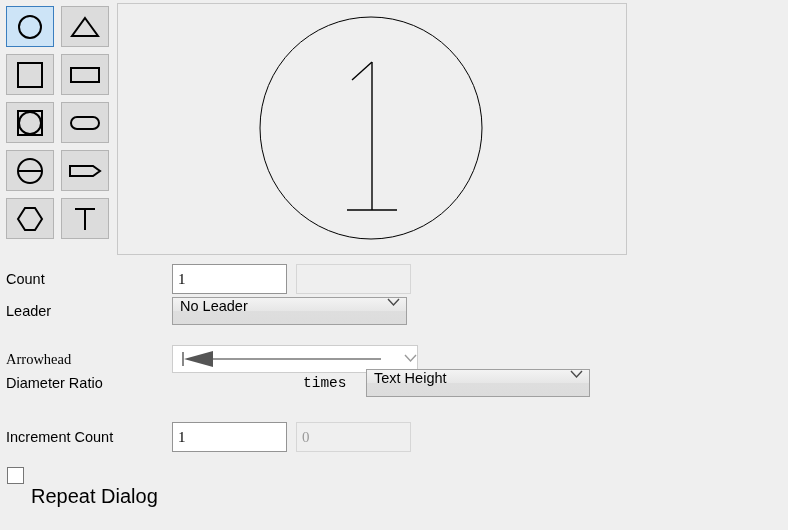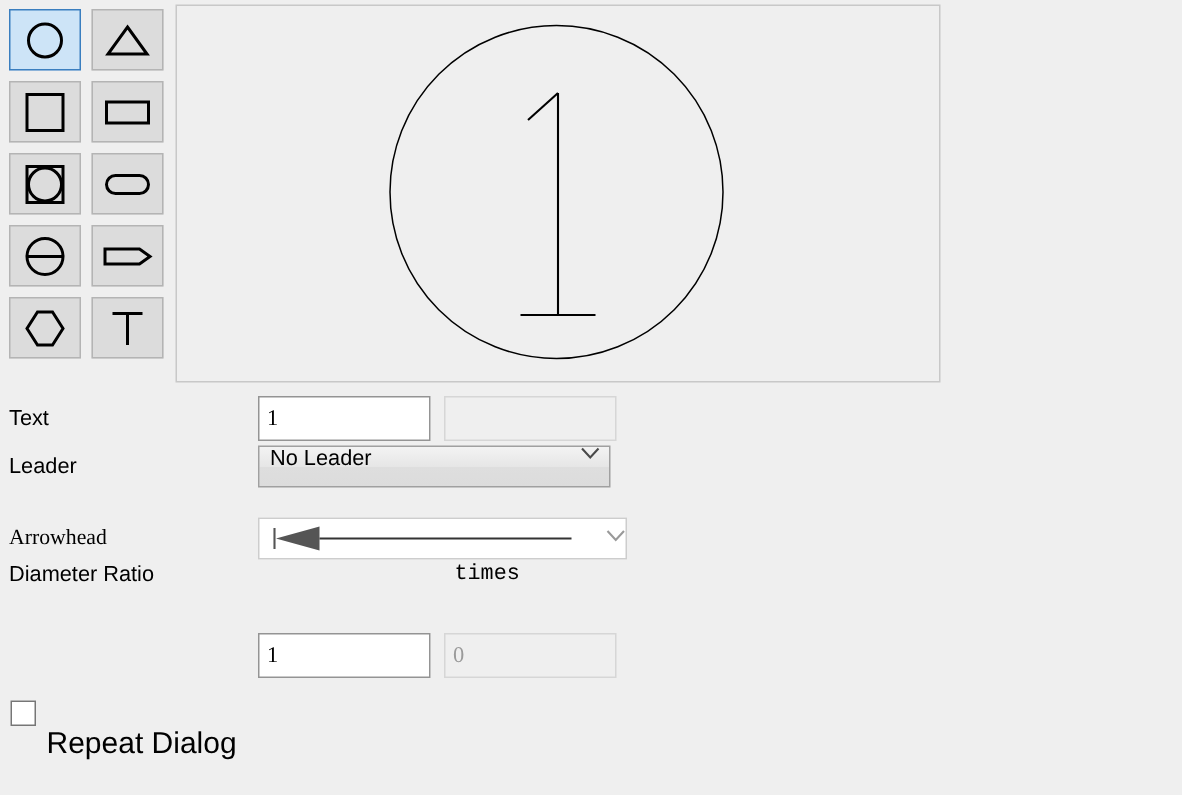--- a/index.html
+++ b/index.html
@@ -294,21 +294,21 @@
       <line x1="254" y1="58" x2="254" y2="206"></line>
       <line x1="254" y1="58" x2="234" y2="76"></line>
       <line x1="229" y1="206" x2="279" y2="206"></line>
     </g>
   </svg>
 </div>
 
 <div id="form-area">
 
   <div class="form-row" style="top:0px;">
-    <span class="row-label">Text</span>
+    <span class="row-label">Count</span>
     <input class="text-input" type="text" value="1" style="">
     <input class="text-input second disabled" type="text" disabled="" value="" style="">
   </div>
 
   <div class="form-row" style="top:32px;">
     <span class="row-label">Leader</span>
     <div class="combo" id="leader-combo">
       <span class="combo-text">No Leader</span>
       <span class="chev">
         <svg width="13" height="9" viewBox="0 0 13 9">
@@ -332,23 +332,32 @@
         <svg width="13" height="9" viewBox="0 0 13 9">
           <polyline points="1,1 6.5,7 12,1" fill="none" stroke="#9a9a9a" stroke-width="1.4"></polyline>
         </svg>
       </span>
     </div>
   </div>
 
   <div class="form-row" style="top:104px;">
     <span class="row-label">Diameter Ratio</span>
     <span class="static-word">times</span>
+    <div class="combo" id="units-combo">
+      <span class="combo-text">Text Height</span>
+      <span class="chev">
+        <svg width="13" height="9" viewBox="0 0 13 9">
+          <polyline points="1,1 6.5,7 12,1" fill="none" stroke="#4a4a4a" stroke-width="1.4"></polyline>
+        </svg>
+      </span>
+    </div>
   </div>
 
   <div class="form-row" style="top:158px;">
+    <span class="row-label">Increment Count</span>
     <input class="text-input" type="text" value="1" style="">
     <input class="text-input second disabled" type="text" disabled="" value="0" style="">
   </div>
 
 </div>
 
 <div id="repeat-row">
   <div id="repeat-checkbox"></div>
   <span id="repeat-label">Repeat Dialog</span>
 </div>

